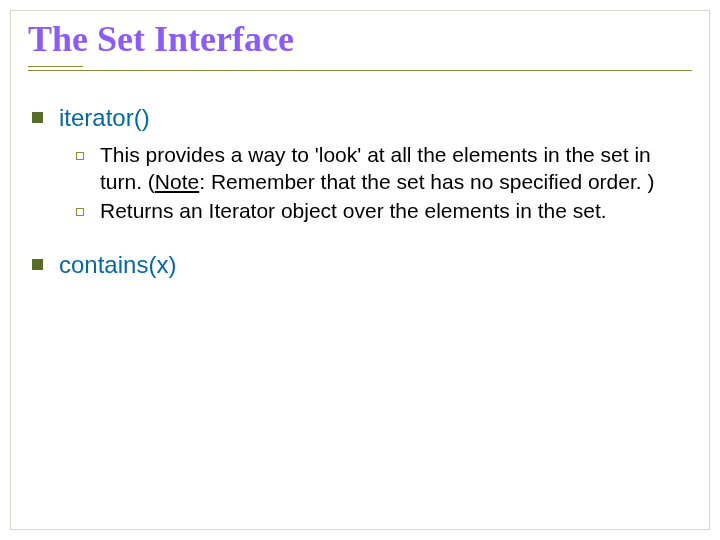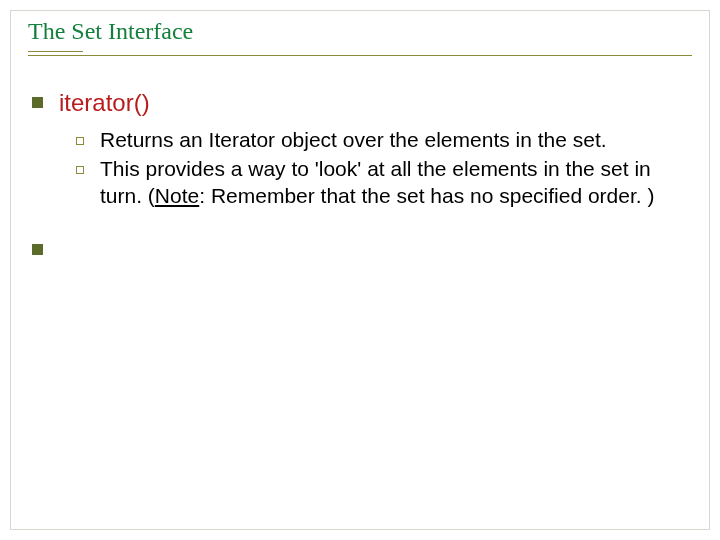--- a/index.html
+++ b/index.html
@@ -11,25 +11,25 @@
     overflow: hidden;
     position: relative;
   }
   .slide {
     width: 100%;
     height: 100%;
     padding: 18px 28px 22px 28px;
     position: relative;
   }
   .title {
-    font-size: 24px;
-    color: #15803d;
+    font-size: 36px;
+    color: #8b5cf6;
     margin-left: 0px;
     margin-bottom: 6px;
-    font-weight: normal;
+    font-weight: bold;
   }
   .rule-outer {
     position: relative;
     height: 10px;
     margin-bottom: 28px;
   }
   .rule-long {
     position: absolute;
     left: 0;
     right: 0;
@@ -58,21 +58,21 @@
     width: 11px;
     height: 11px;
     background: #5a6b2a;
     margin-top: 8px;
     margin-right: 16px;
     flex-shrink: 0;
   }
   .l1 .text {
     font-family: Arial, Helvetica, sans-serif;
     font-size: 24px;
-    color: #b91c1c;
+    color: #0369a1;
     font-weight: normal;
   }
   .l2-group {
     margin-left: 44px;
     margin-bottom: 26px;
   }
   .l2 {
     display: flex;
     align-items: flex-start;
     margin-bottom: 2px;
@@ -118,26 +118,27 @@
 
   <div class="content">
 
     <div class="l1">
       <div class="bullet-sq"></div>
       <div class="text">iterator()</div>
     </div>
     <div class="l2-group">
       <div class="l2">
         <div class="bullet-hollow"></div>
-        <div class="text">Returns an Iterator object over the elements in the set.</div>
+        <div class="text"><span>This provides a way to 'look' at all the elements in the set in turn. (</span><span class="underline">Note</span><span>: Remember that the set has no specified order. )</span></div>
       </div>
       <div class="l2">
         <div class="bullet-hollow"></div>
-        <div class="text"><span>This provides a way to 'look' at all the elements in the set in turn. (</span><span class="underline">Note</span><span>: Remember that the set has no specified order. )</span></div>
+        <div class="text">Returns an Iterator object over the elements in the set.</div>
       </div>
     </div>
 
     <div class="l1">
       <div class="bullet-sq"></div>
+      <div class="text">contains(x)</div>
     </div>
 
   </div>
 </div>
 
 </body></html>

